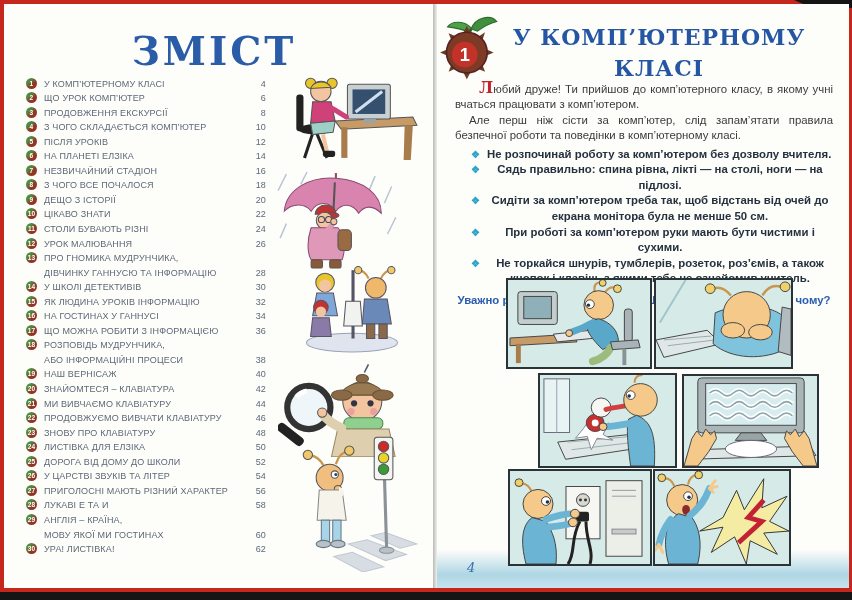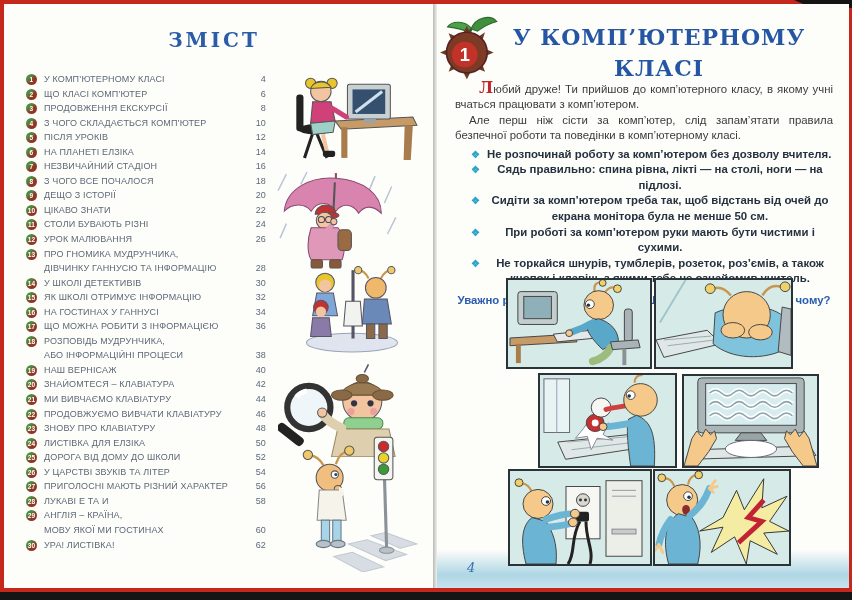--- a/index.html
+++ b/index.html
@@ -9,24 +9,24 @@
   .black-wedge{position:absolute;right:0;top:0;width:58px;height:8px;background:#141414;
           clip-path:polygon(0 0,100% 0,100% 100%,18% 55%);}
   .page{position:absolute;top:4px;bottom:12px;background:#fdfdfa;}
   .page-left{left:4px;width:429px;}
   .seam{position:absolute;left:433px;top:4px;width:4px;bottom:12px;
         background:linear-gradient(90deg,#b9b9b6,#efefec);}
   .page-right{left:437px;right:3px;overflow:hidden;}
 
   
   .toc-title{position:absolute;left:60px;top:24px;width:300px;text-align:center;
-        font-family:"DejaVu Serif",serif;font-weight:bold;font-size:20px;
+        font-family:"DejaVu Serif",serif;font-weight:bold;font-size:39px;
         color:#2b5ca8;letter-spacing:3px;}
   .toc{position:absolute;left:22px;top:70px;width:240px;}
-  .toc-row{display:flex;align-items:flex-start;height:14.55px;font-size:9px;
+  .toc-row{display:flex;align-items:flex-end;height:14.55px;font-size:9px;
         color:#5d6877;letter-spacing:.15px;white-space:nowrap;}
   .toc-num{width:11px;height:11px;border-radius:50%;flex:none;margin-right:7px;
         background:linear-gradient(135deg,#4e8c3f 30%,#933524 62%);
         color:#fff;font-size:6.5px;font-weight:bold;display:flex;
         align-items:center;justify-content:center;}
   .toc-label{flex:1;overflow:hidden;}
   .toc-page{width:24px;text-align:right;flex:none;}
   .toc-row.cont{padding-left:18px;}
   .illu{position:absolute;}
 
@@ -66,21 +66,21 @@
   <div class="page page-left">
     <div class="toc-title">ЗМІСТ</div>
     <div class="toc">
         <div class="toc-row">
     <span class="toc-num">1</span>
     <span class="toc-label">У КОМП’ЮТЕРНОМУ КЛАСІ</span>
     <span class="toc-page">4</span>
   </div>
         <div class="toc-row">
     <span class="toc-num">2</span>
-    <span class="toc-label">ЩО КЛАСІ КОМП’ЮТЕР</span>
+    <span class="toc-label">ЩО УРОК КОМП’ЮТЕР</span>
     <span class="toc-page">6</span>
   </div>
         <div class="toc-row">
     <span class="toc-num">3</span>
     <span class="toc-label">ПРОДОВЖЕННЯ ЕКСКУРСІЇ</span>
     <span class="toc-page">8</span>
   </div>
         <div class="toc-row">
     <span class="toc-num">4</span>
     <span class="toc-label">З ЧОГО СКЛАДАЄТЬСЯ КОМП’ЮТЕР</span>
@@ -136,21 +136,21 @@
     <span class="toc-label">ДІВЧИНКУ ГАННУСЮ ТА ІНФОРМАЦІЮ</span>
     <span class="toc-page">28</span>
   </div>
         <div class="toc-row">
     <span class="toc-num">14</span>
     <span class="toc-label">У ШКОЛІ ДЕТЕКТИВІВ</span>
     <span class="toc-page">30</span>
   </div>
         <div class="toc-row">
     <span class="toc-num">15</span>
-    <span class="toc-label">ЯК ШКОЛІ ОТРИМУЄ ІНФОРМАЦІЮ</span>
+    <span class="toc-label">ЯК ЛЮДИНА УРОКІВ ІНФОРМАЦІЮ</span>
     <span class="toc-page">32</span>
   </div>
         <div class="toc-row">
     <span class="toc-num">16</span>
     <span class="toc-label">НА ГОСТИНАХ У ГАННУСІ</span>
     <span class="toc-page">34</span>
   </div>
         <div class="toc-row">
     <span class="toc-num">17</span>
     <span class="toc-label">ЩО МОЖНА РОБИТИ З ІНФОРМАЦІЄЮ</span>

